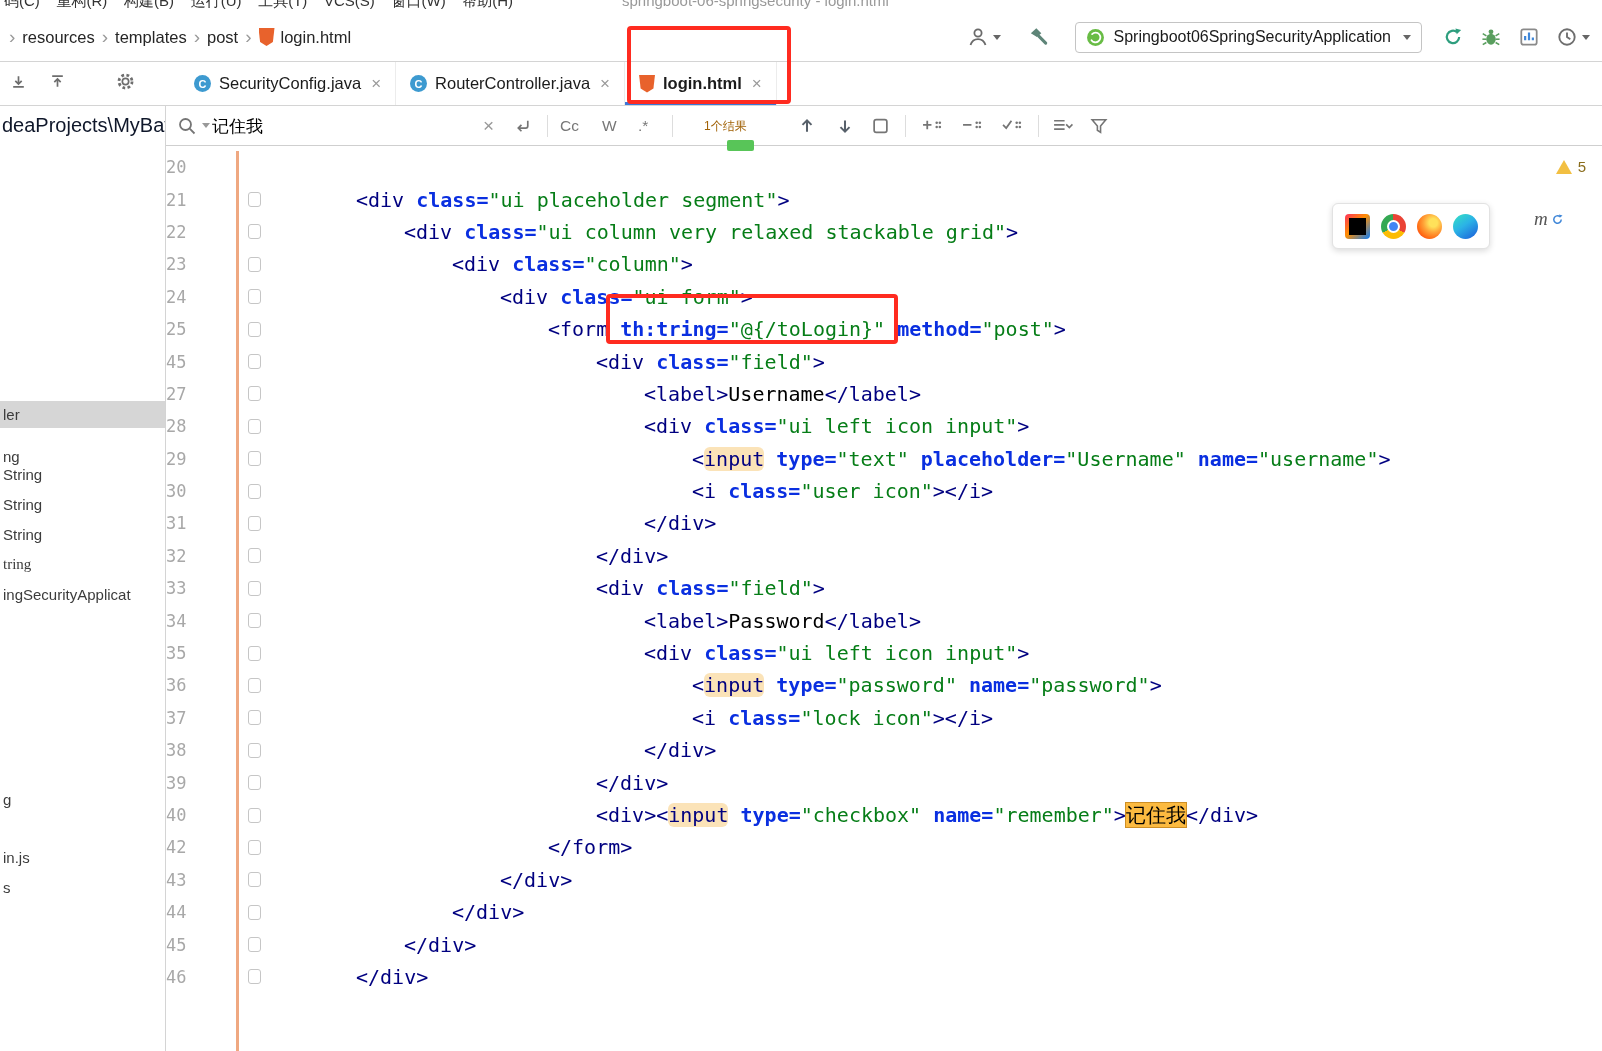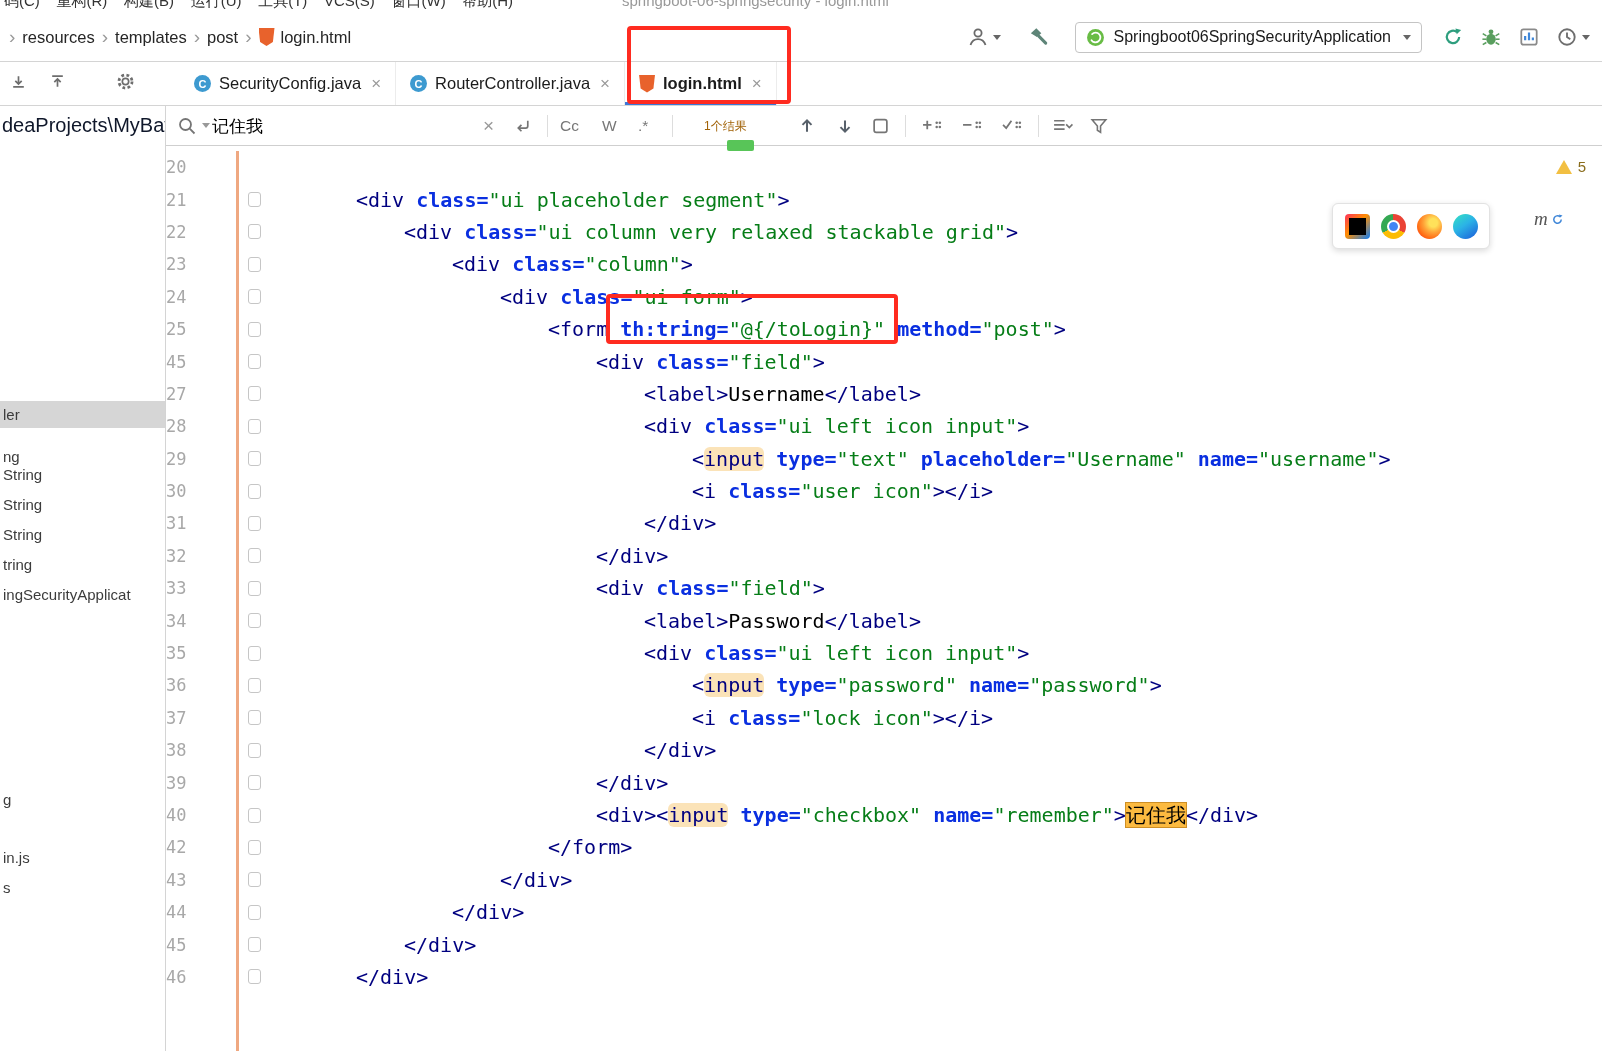--- a/index.html
+++ b/index.html
@@ -300,21 +300,21 @@
   </span>
 </div>
 
 <div class="panel" id="panel">
   <span class="panel-path">deaProjects\MyBati</span>
 <div class="panel-item selected" style="top: 295px;">ler</div>
     <div class="panel-item" style="top: 337px;">ng</div>
     <div class="panel-item" style="top: 355px;">String</div>
     <div class="panel-item" style="top: 385px;">String</div>
     <div class="panel-item" style="top: 415px;">String</div>
-    <div class="panel-item" style="top: 445px;">tring</div>
+    <div class="panel-item" style="top: 445px; font-family: Liberation Serif, serif;">tring</div>
     <div class="panel-item" style="top: 475px;">ingSecurityApplicat</div>
     <div class="panel-item" style="top: 680px;">g</div>
     <div class="panel-item" style="top: 738px;">in.js</div>
     <div class="panel-item" style="top: 768px;">s</div>
   </div>
 
 <div class="editor">
   <div class="vcs-bar"></div>
   <div class="code" id="code">
       <div class="line"><span class="ln">20</span><span class="fold" style="visibility: hidden;"></span><span class="codetext" style="margin-left: 47px;"></span></div>

